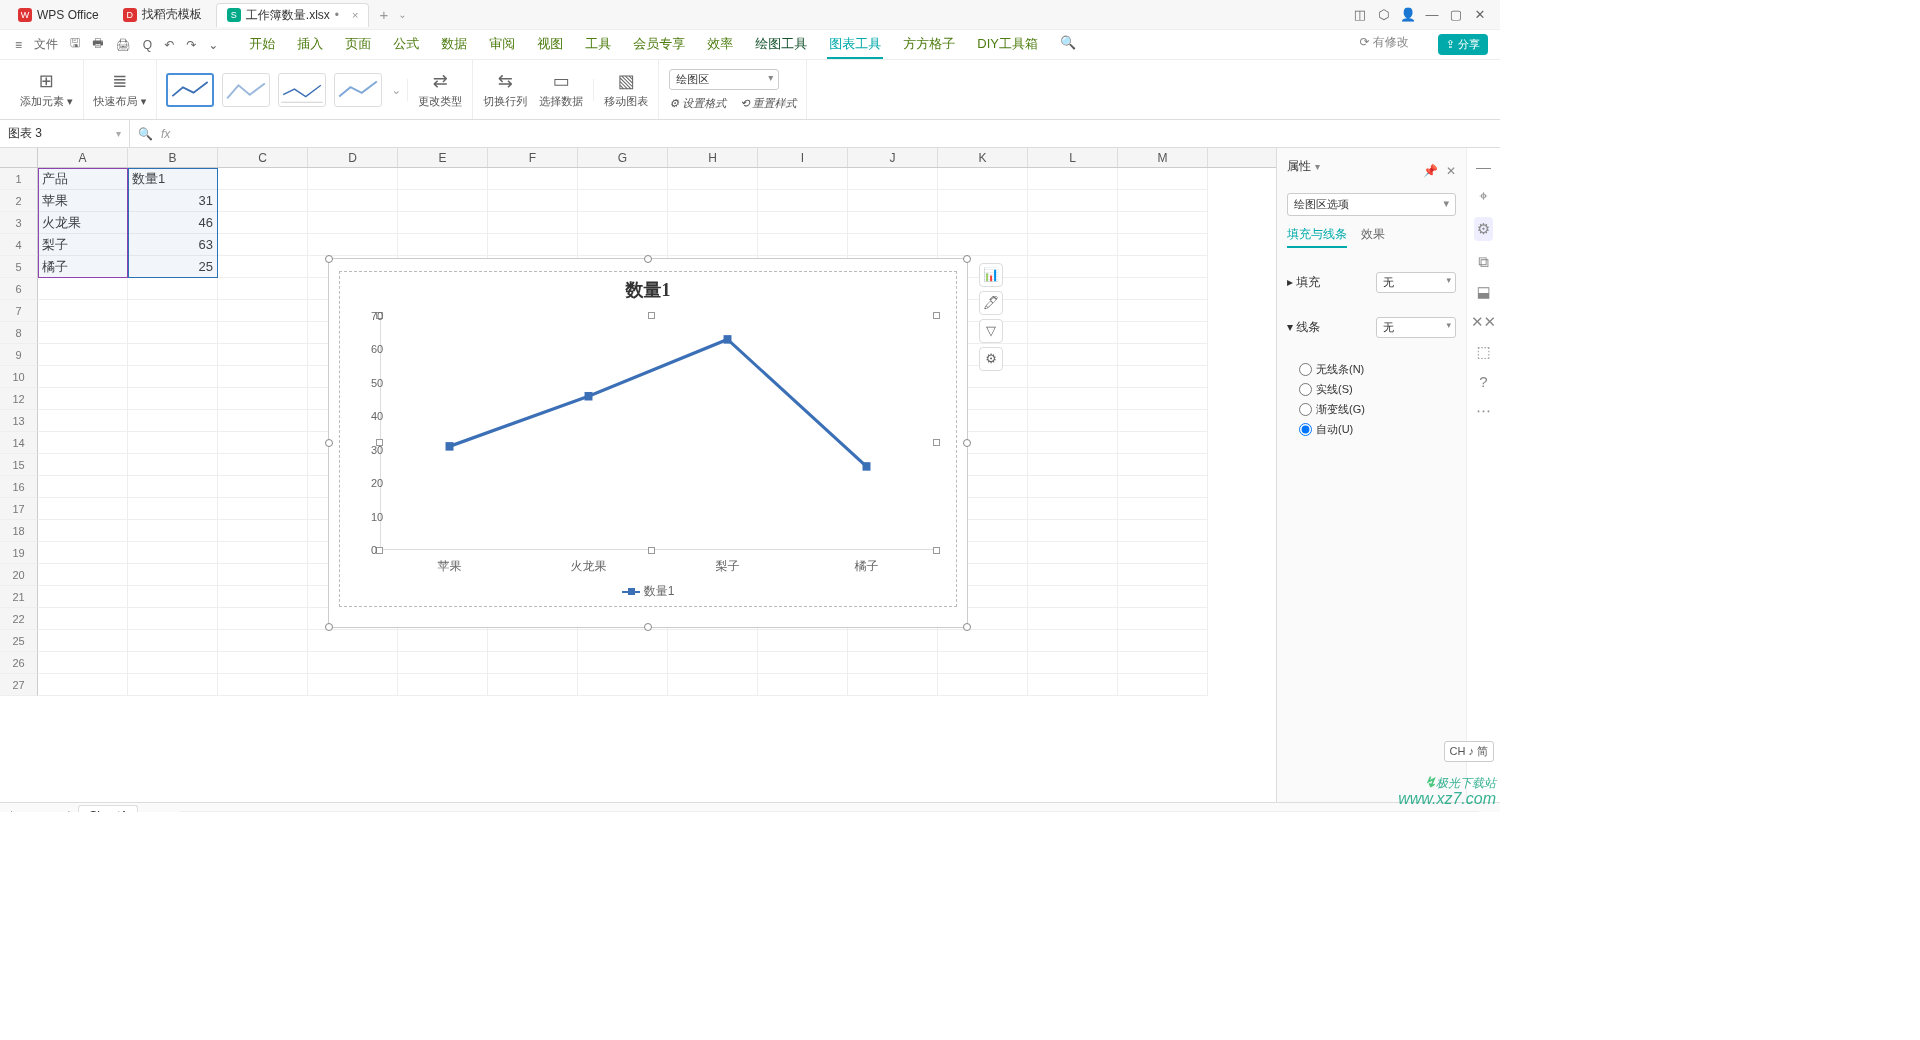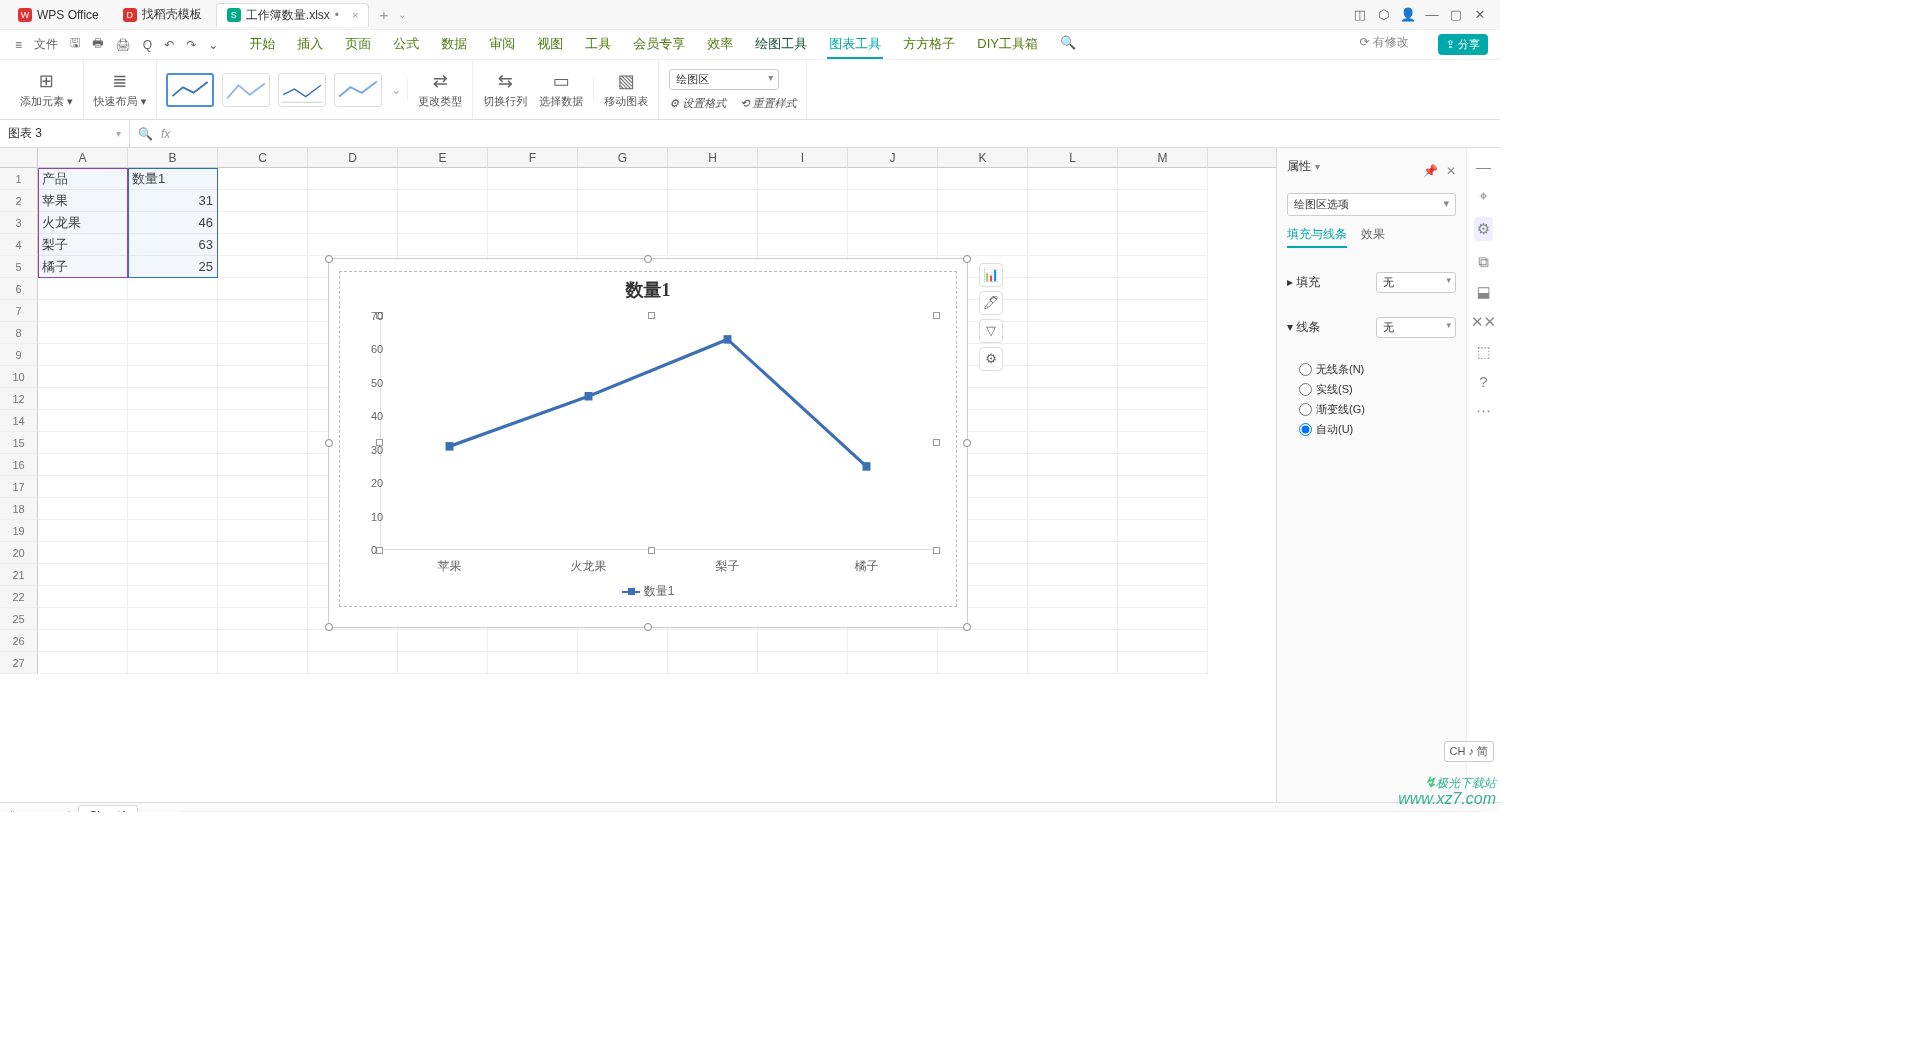--- a/index.html
+++ b/index.html
@@ -434,20 +434,36 @@
           <div class="cell"></div>
           <div class="cell"></div>
           <div class="cell"></div>
           <div class="cell"></div>
           <div class="cell"></div>
           <div class="cell"></div>
           <div class="cell"></div>
           <div class="cell"></div>
         </div>
         <div class="row">
+          <div class="rh">13</div>
+          <div class="cell"></div>
+          <div class="cell"></div>
+          <div class="cell"></div>
+          <div class="cell"></div>
+          <div class="cell"></div>
+          <div class="cell"></div>
+          <div class="cell"></div>
+          <div class="cell"></div>
+          <div class="cell"></div>
+          <div class="cell"></div>
+          <div class="cell"></div>
+          <div class="cell"></div>
+          <div class="cell"></div>
+        </div>
+        <div class="row">
           <div class="rh">14</div>
           <div class="cell"></div>
           <div class="cell"></div>
           <div class="cell"></div>
           <div class="cell"></div>
           <div class="cell"></div>
           <div class="cell"></div>
           <div class="cell"></div>
           <div class="cell"></div>
           <div class="cell"></div>

